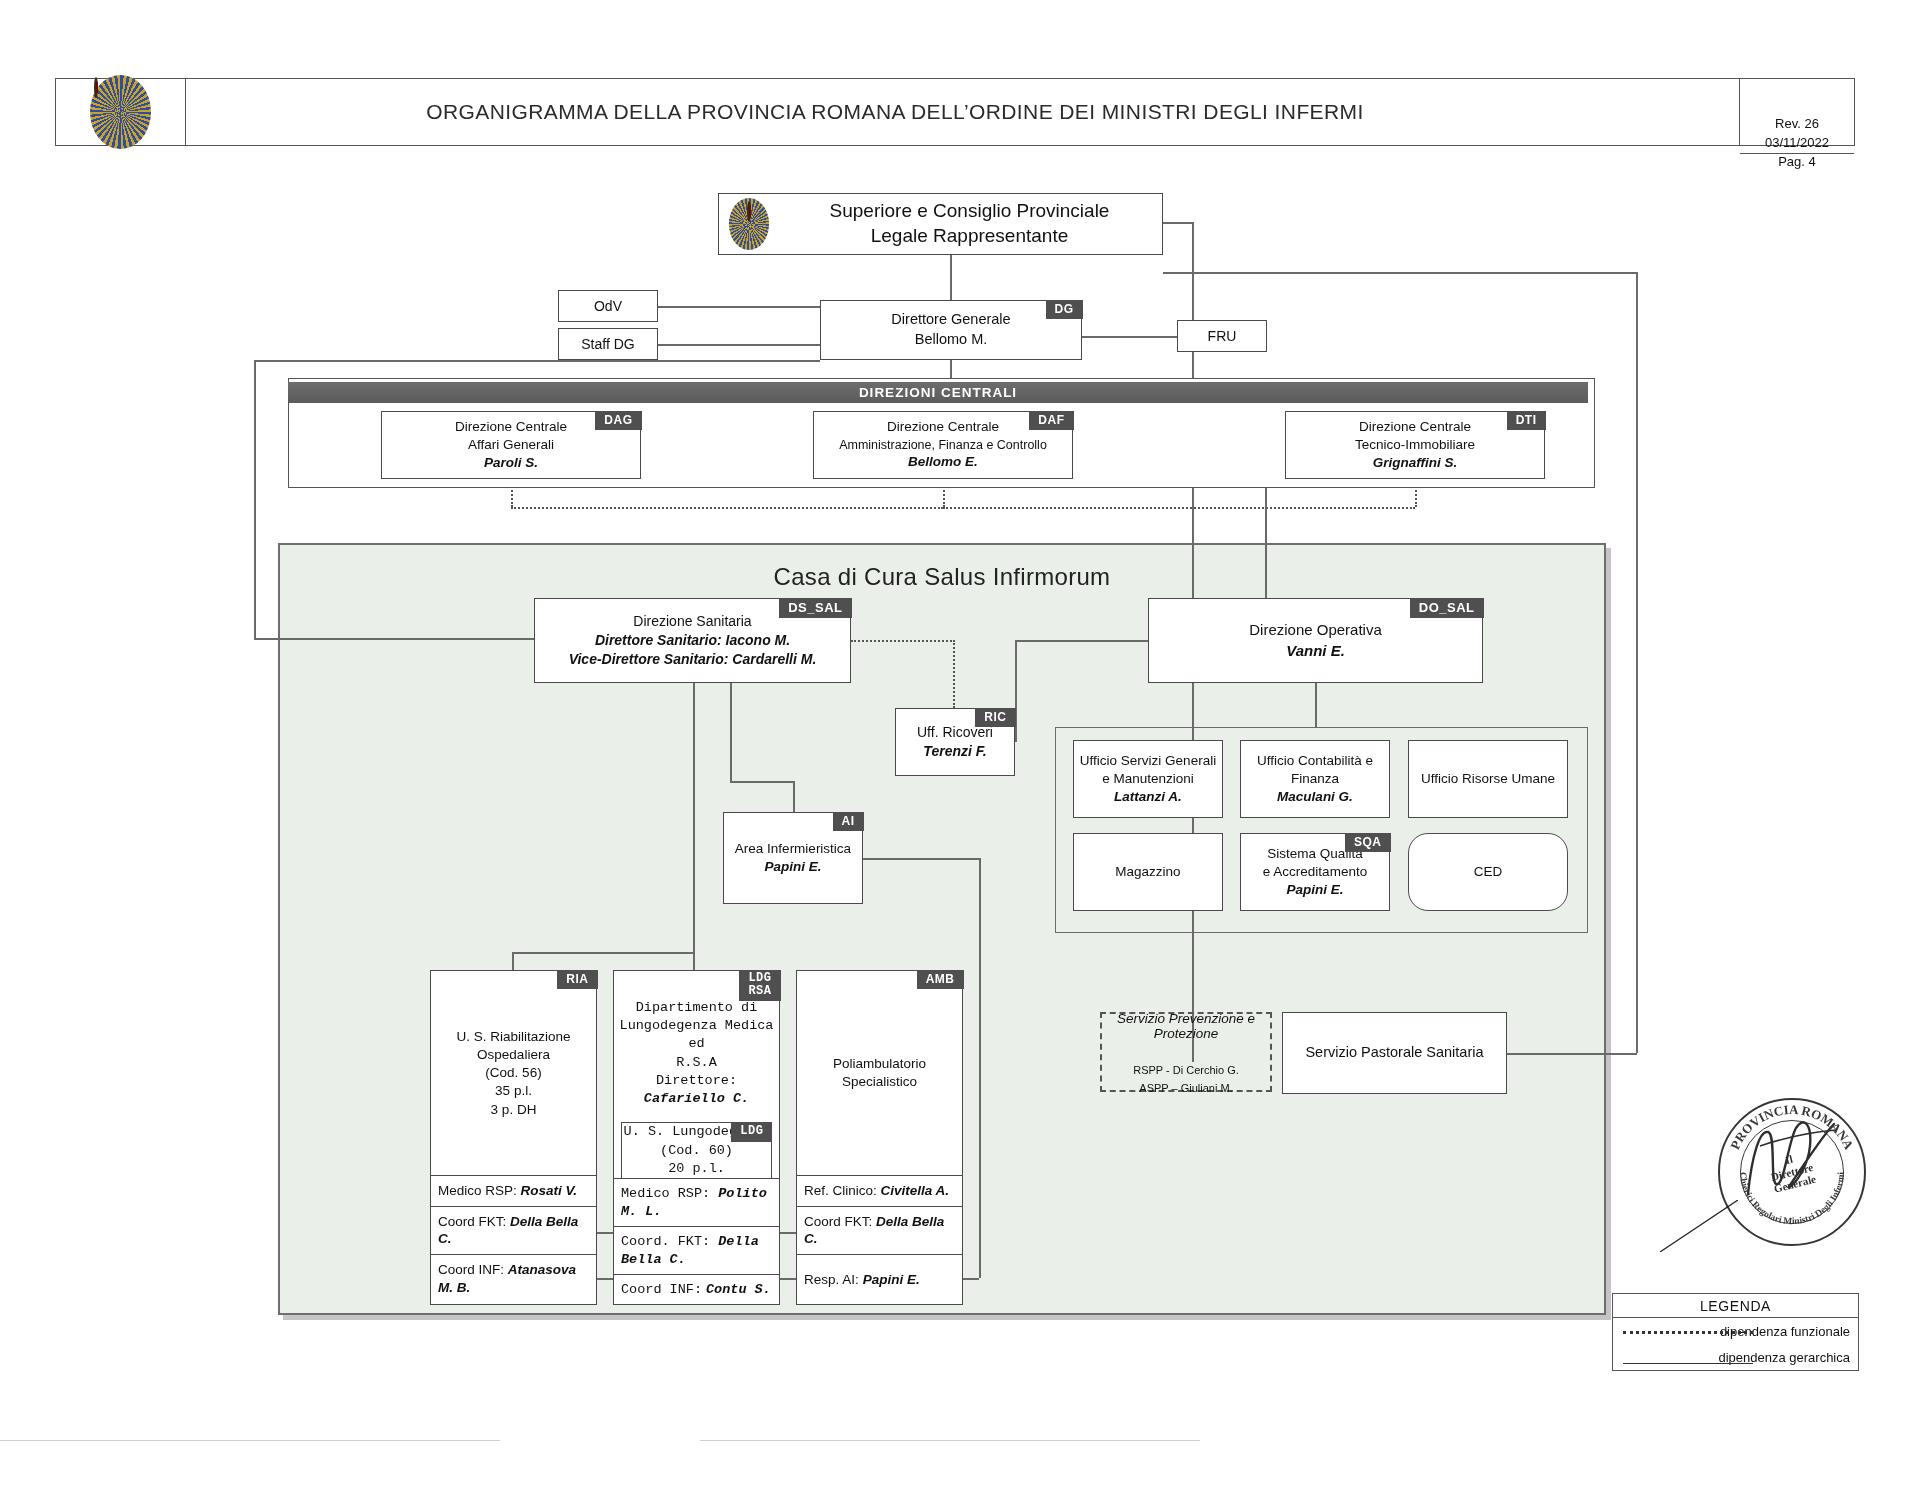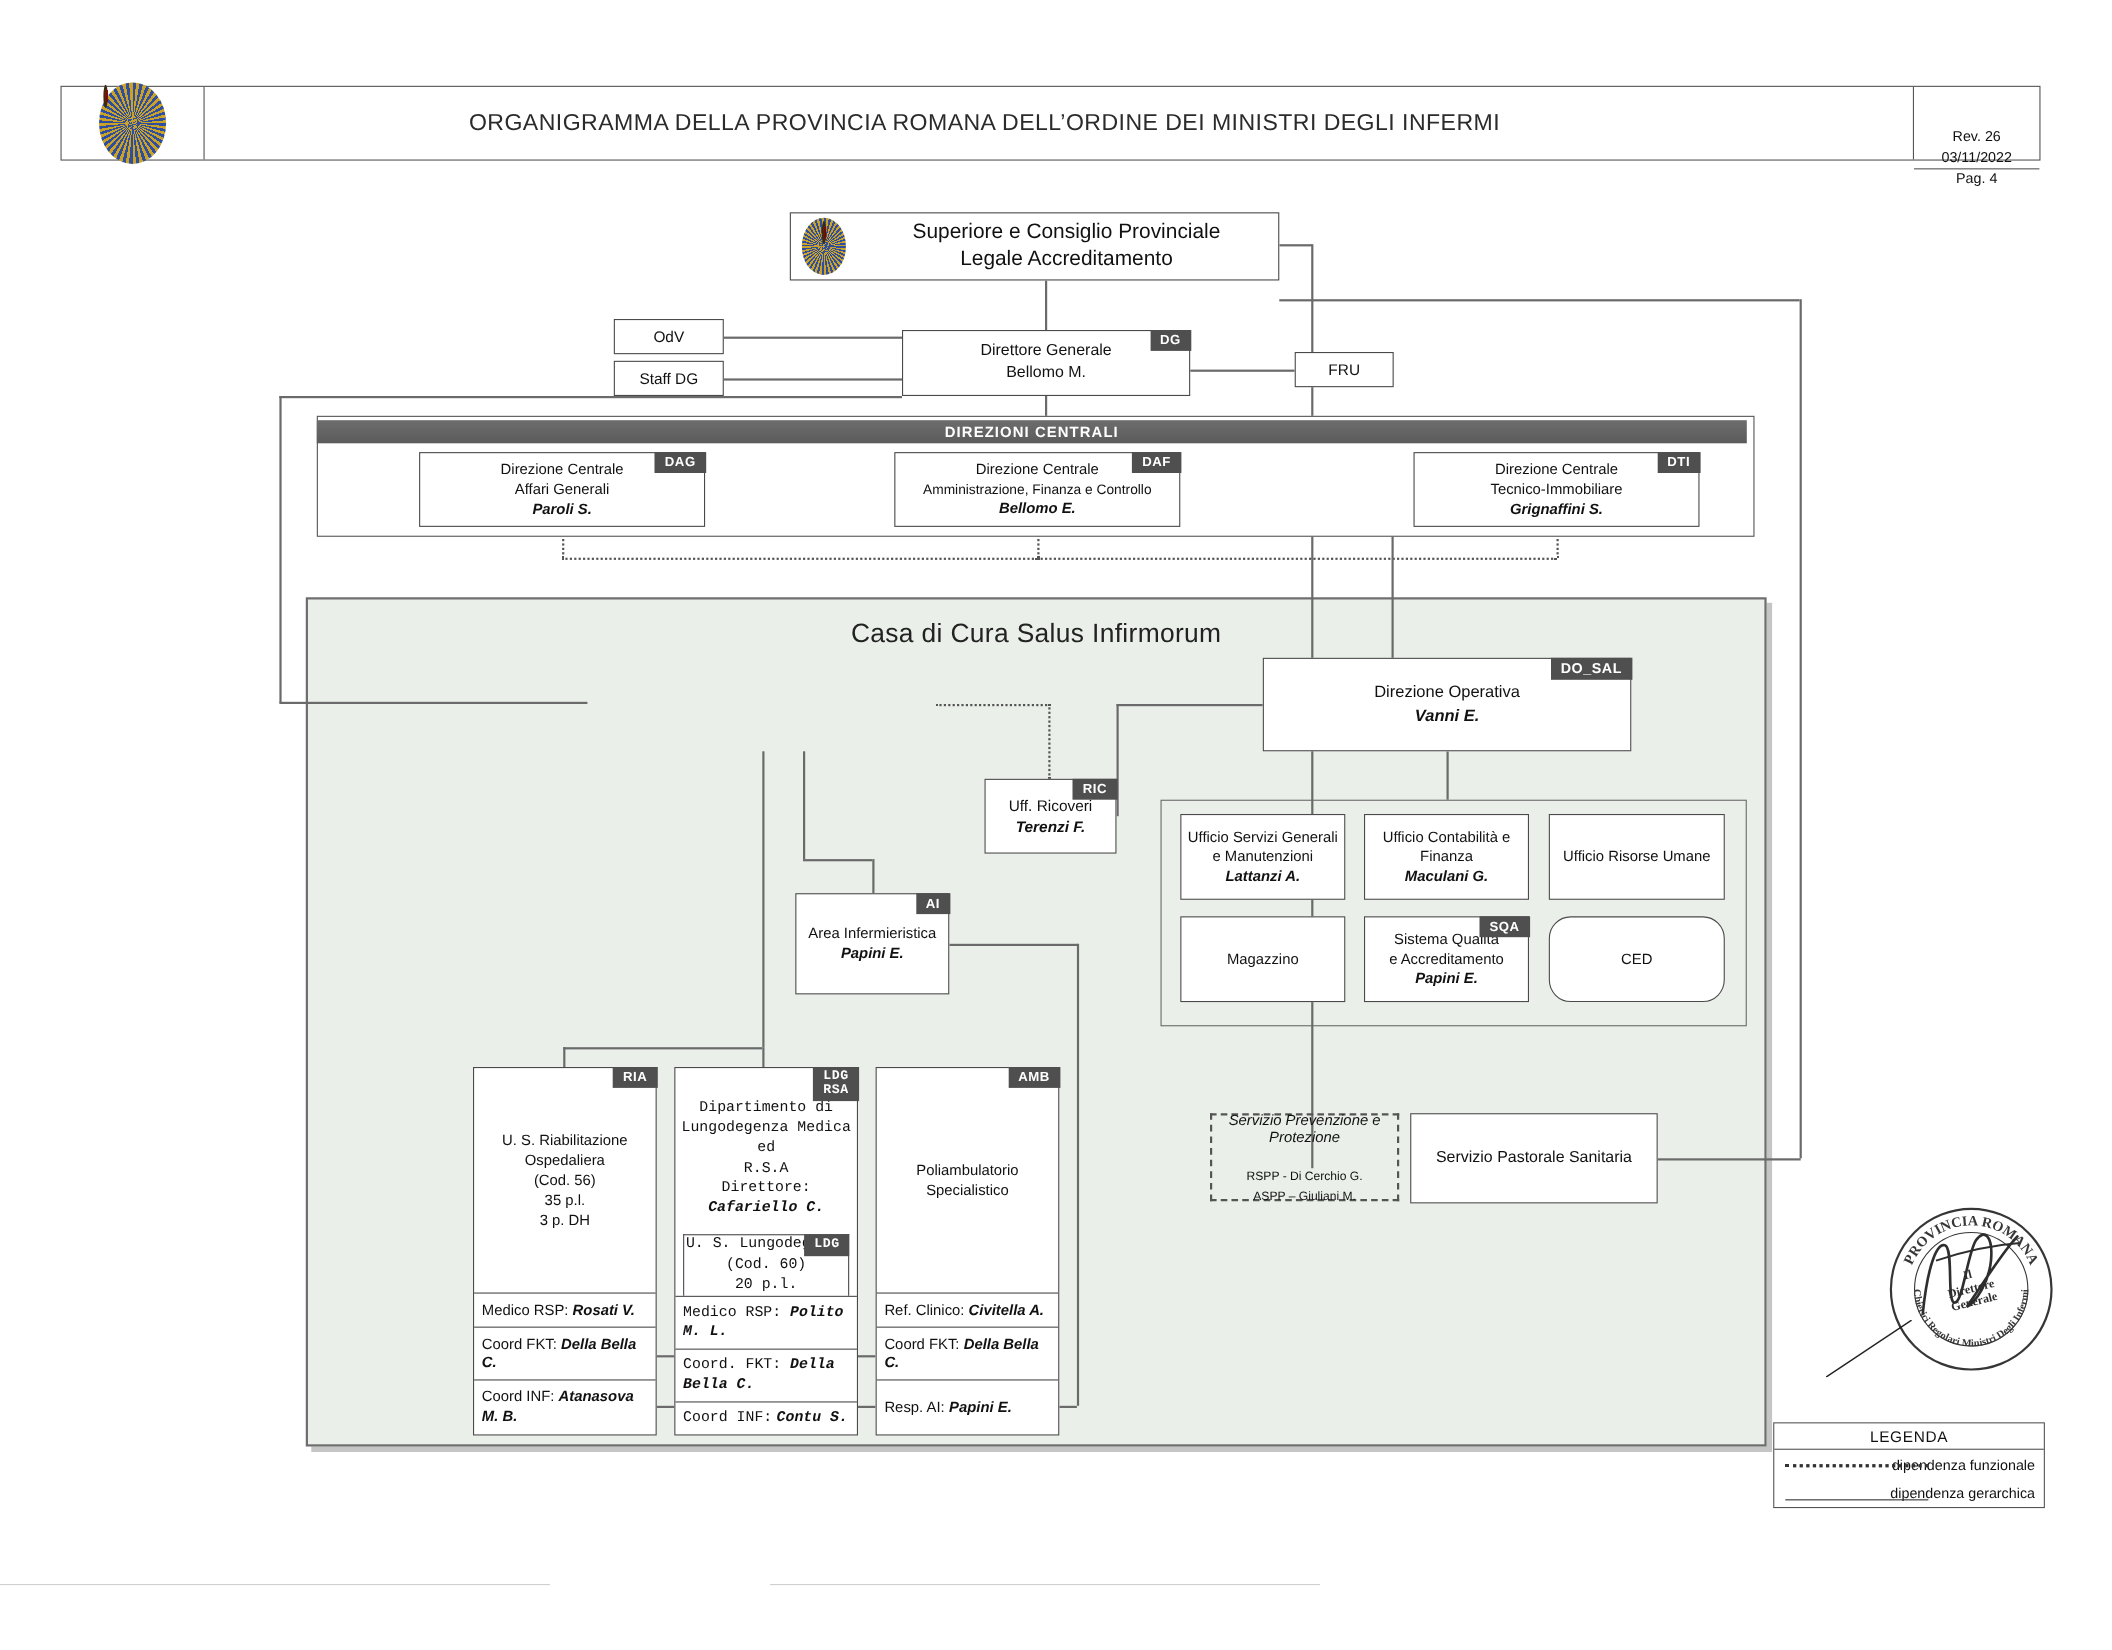--- a/index.html
+++ b/index.html
@@ -167,21 +167,21 @@
     </div>
   </div>
 
   <div class="box" id="council" style="left:718px; top:193px; width:445px; height:62px; flex-direction:row; gap:10px;">
     <span class="crest" style="width:36px;height:46px;margin-left:12px;">
       <span class="rays"></span>
       <span class="oval"><span class="cross-v"></span><span class="cross-h"></span></span>
     </span>
     <span style="flex:1;font-size:19px;line-height:1.3;">
       <span class="ln">Superiore e Consiglio Provinciale</span>
-      <span class="ln">Legale Accreditamento</span>
+      <span class="ln">Legale Rappresentante</span>
     </span>
   </div>
 
   <div class="ln-v" style="left:950px; top:255px; height:45px;"></div>
 
   <div class="ln-h" style="left:1163px; top:222px; width:30px;"></div>
   <div class="ln-v" style="left:1192px; top:222px; height:840px;"></div>
 
   <div class="box" id="dg" style="left:820px; top:300px; width:262px; height:60px;">
     <span class="tag">DG</span>
@@ -236,20 +236,26 @@
   <div class="dot-v" style="left:943px; top:479px; height:28px;"></div>
   <div class="dot-h" style="left:943px; top:507px; width:472px;"></div>
   <div class="dot-v" style="left:1415px; top:479px; height:28px;"></div>
 
   <div class="ln-v" style="left:1265px; top:479px; height:120px;"></div>
 
   <div id="casa">
     <div id="casa-title">Casa di Cura Salus Infirmorum</div>
   </div>
 
+  <div class="box" id="ds" style="left:534px; top:598px; width:317px; height:85px;">
+    <span class="tag" style="font-size:13px;">DS_SAL</span>
+    <span class="ln" style="font-size:14px;">Direzione Sanitaria</span>
+    <span class="ln it" style="font-size:14px;">Direttore Sanitario: Iacono M.</span>
+    <span class="ln it" style="font-size:14px;">Vice-Direttore Sanitario: Cardarelli M.</span>
+  </div>
 
   <div class="box" id="do" style="left:1148px; top:598px; width:335px; height:85px;">
     <span class="tag" style="font-size:13px;">DO_SAL</span>
     <span class="ln" style="font-size:15px;">Direzione Operativa</span>
     <span class="ln it" style="font-size:15px;">Vanni E.</span>
   </div>
 
   <div class="box" id="ric" style="left:895px; top:708px; width:120px; height:68px;">
     <span class="tag">RIC</span>
     <span class="ln" style="font-size:14px;">Uff. Ricoveri</span>

